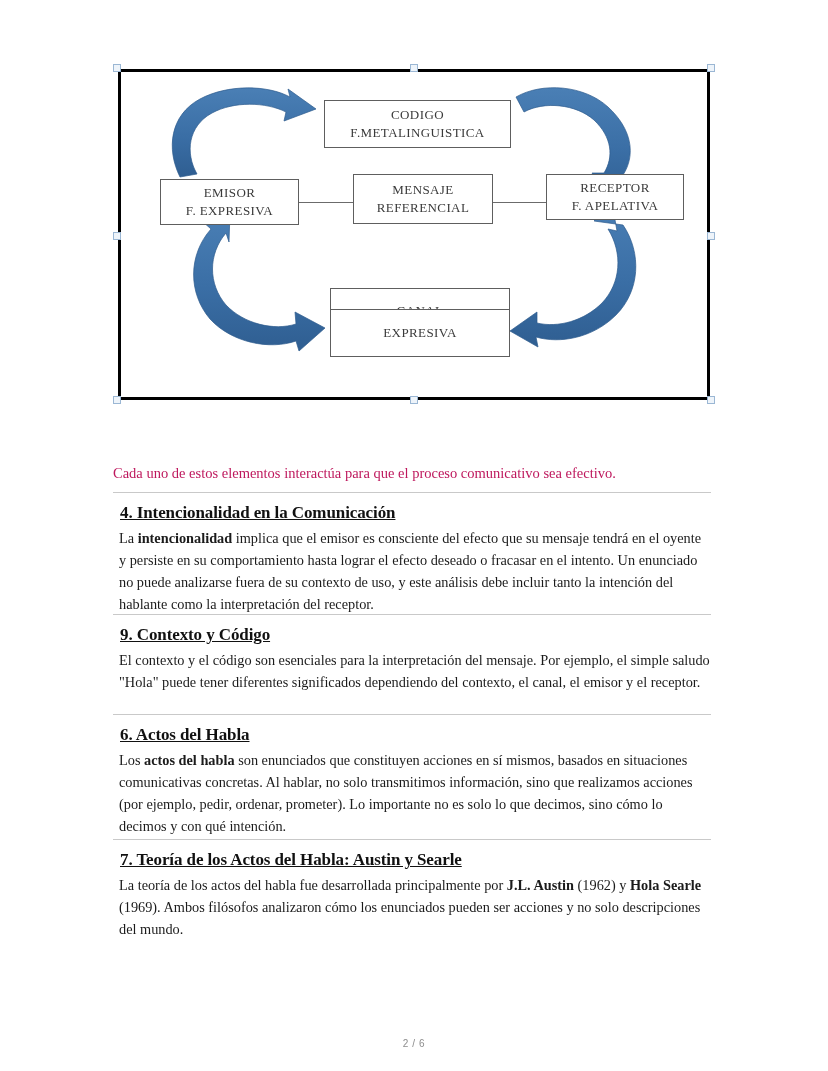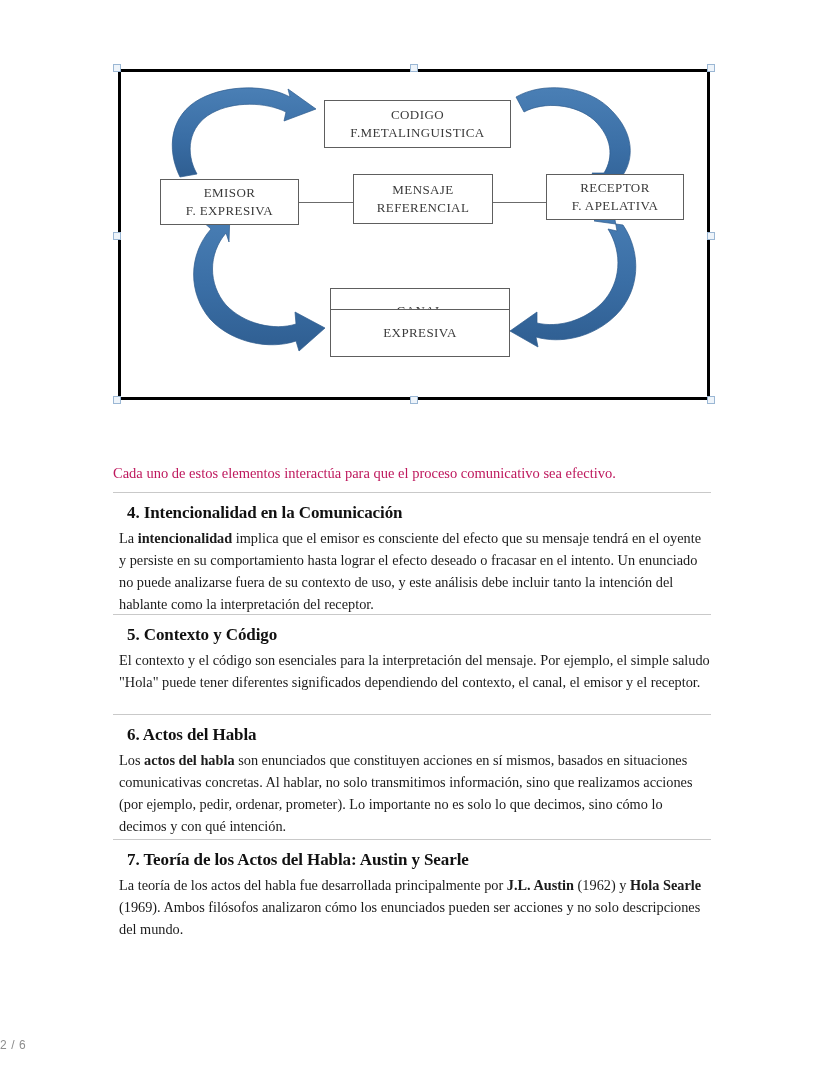--- a/index.html
+++ b/index.html
@@ -127,26 +127,27 @@
 
   .section { position: absolute; left: 113px; width: 598px; }
   .rule {
     position: absolute;
     left: 113px;
     width: 598px;
     height: 1px;
     background: #c9c9c9;
   }
   h2.sec-title {
-    margin: 0 0 4px 8px;
+    margin: 0 0 4px 1px;
     font-size: 17px;
     font-weight: bold;
     letter-spacing: -0.1px;
     color: #111111;
     padding-left: 6px;
+    text-decoration: underline;
   }
   p.sec-body {
     margin: 0;
     font-size: 14.3px;
     line-height: 1.54;
     color: #1b1b1b;
     padding-left: 6px;
     text-align: left;
   }
   p.sec-body b { font-weight: bold; }
@@ -159,22 +160,23 @@
   .r4 { top: 492px; }
   .r5 { top: 614px; }
   .r6 { top: 714px; }
   .r7 { top: 839px; }
 
   .footer {
     position: absolute;
     left: 0;
     top: 1038px;
     width: 828px;
+    text-align: center;
     font-family: "Liberation Sans", sans-serif;
-    font-size: 12px;
+    font-size: 10px;
     color: #8d8d8d;
     letter-spacing: 0.6px;
   }
 </style>
 </head>
 <body>
 
 <div class="page">
 
   <div class="figure-wrap">
@@ -281,21 +283,21 @@
   <div class="lead">Cada uno de estos elementos interactúa para que el proceso comunicativo sea efectivo.</div>
 
   <div class="rule r4"></div>
   <div class="section s4">
     <h2 class="sec-title">4. Intencionalidad en la Comunicación</h2>
     <p class="sec-body">La <b>intencionalidad</b> implica que el emisor es consciente del efecto que su mensaje tendrá en el oyente y persiste en su comportamiento hasta lograr el efecto deseado o fracasar en el intento. Un enunciado no puede analizarse fuera de su contexto de uso, y este análisis debe incluir tanto la intención del hablante como la interpretación del receptor.</p>
   </div>
 
   <div class="rule r5"></div>
   <div class="section s5">
-    <h2 class="sec-title">5. Contexto y Código</h2>
+    <h2 class="sec-title">9. Contexto y Código</h2>
     <p class="sec-body">El contexto y el código son esenciales para la interpretación del mensaje. Por ejemplo, el simple saludo "Hola" puede tener diferentes significados dependiendo del contexto, el canal, el emisor y el receptor.</p>
   </div>
 
   <div class="rule r6"></div>
   <div class="section s6">
     <h2 class="sec-title">6. Actos del Habla</h2>
     <p class="sec-body">Los <b>actos del habla</b> son enunciados que constituyen acciones en sí mismos, basados en situaciones comunicativas concretas. Al hablar, no solo transmitimos información, sino que realizamos acciones (por ejemplo, pedir, ordenar, prometer). Lo importante no es solo lo que decimos, sino cómo lo decimos y con qué intención.</p>
   </div>
 
   <div class="rule r7"></div>

